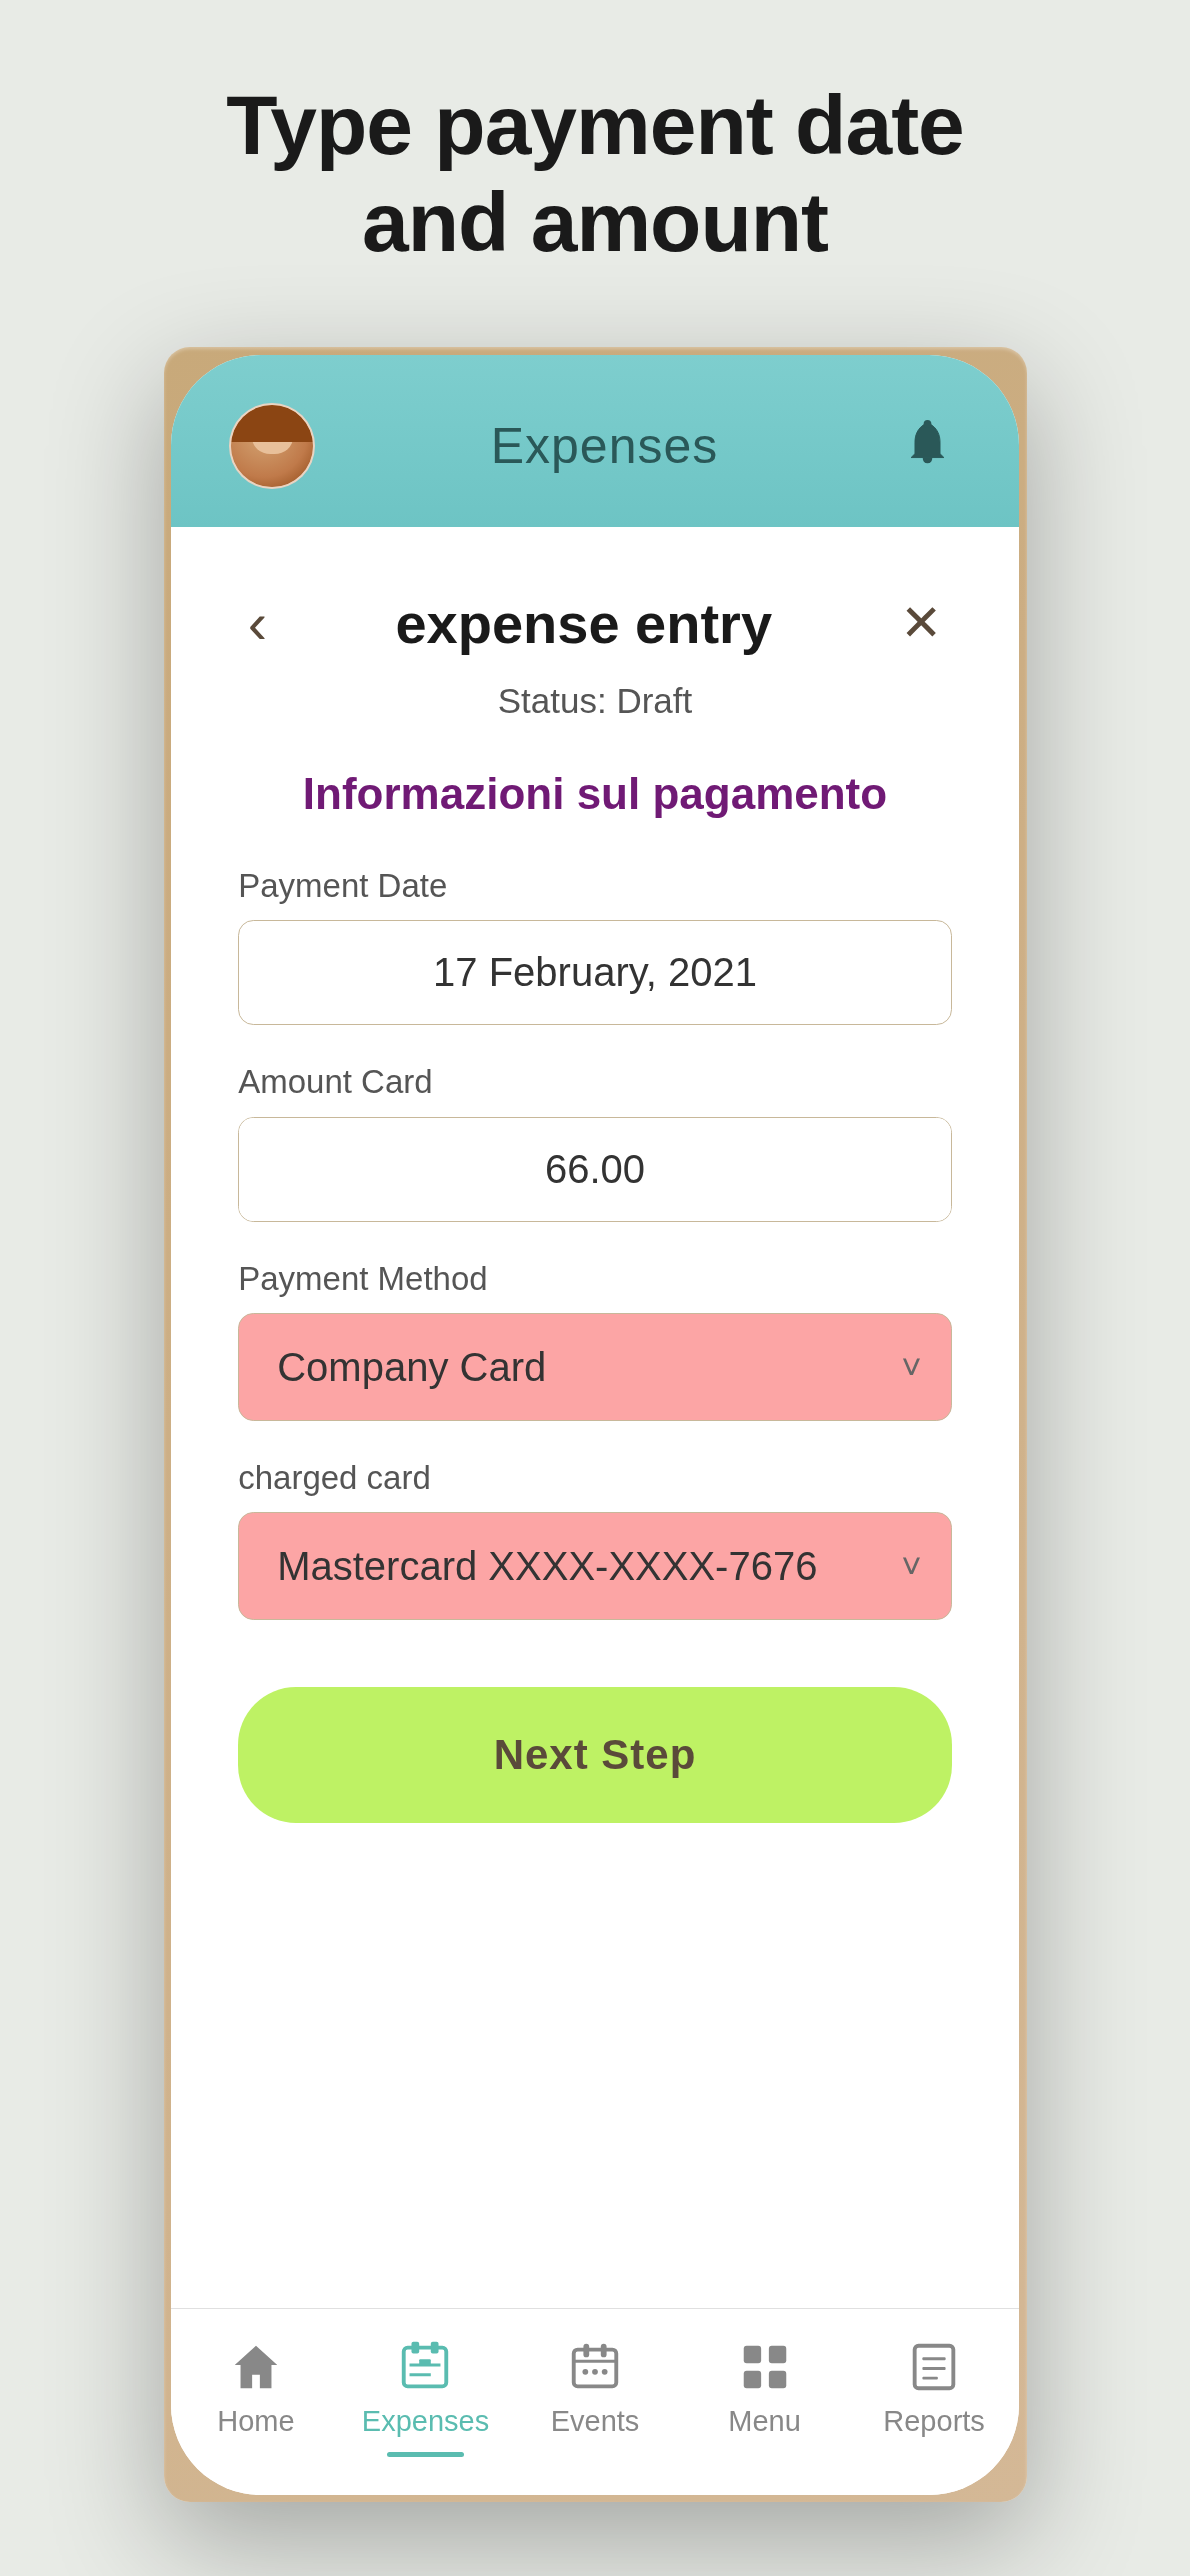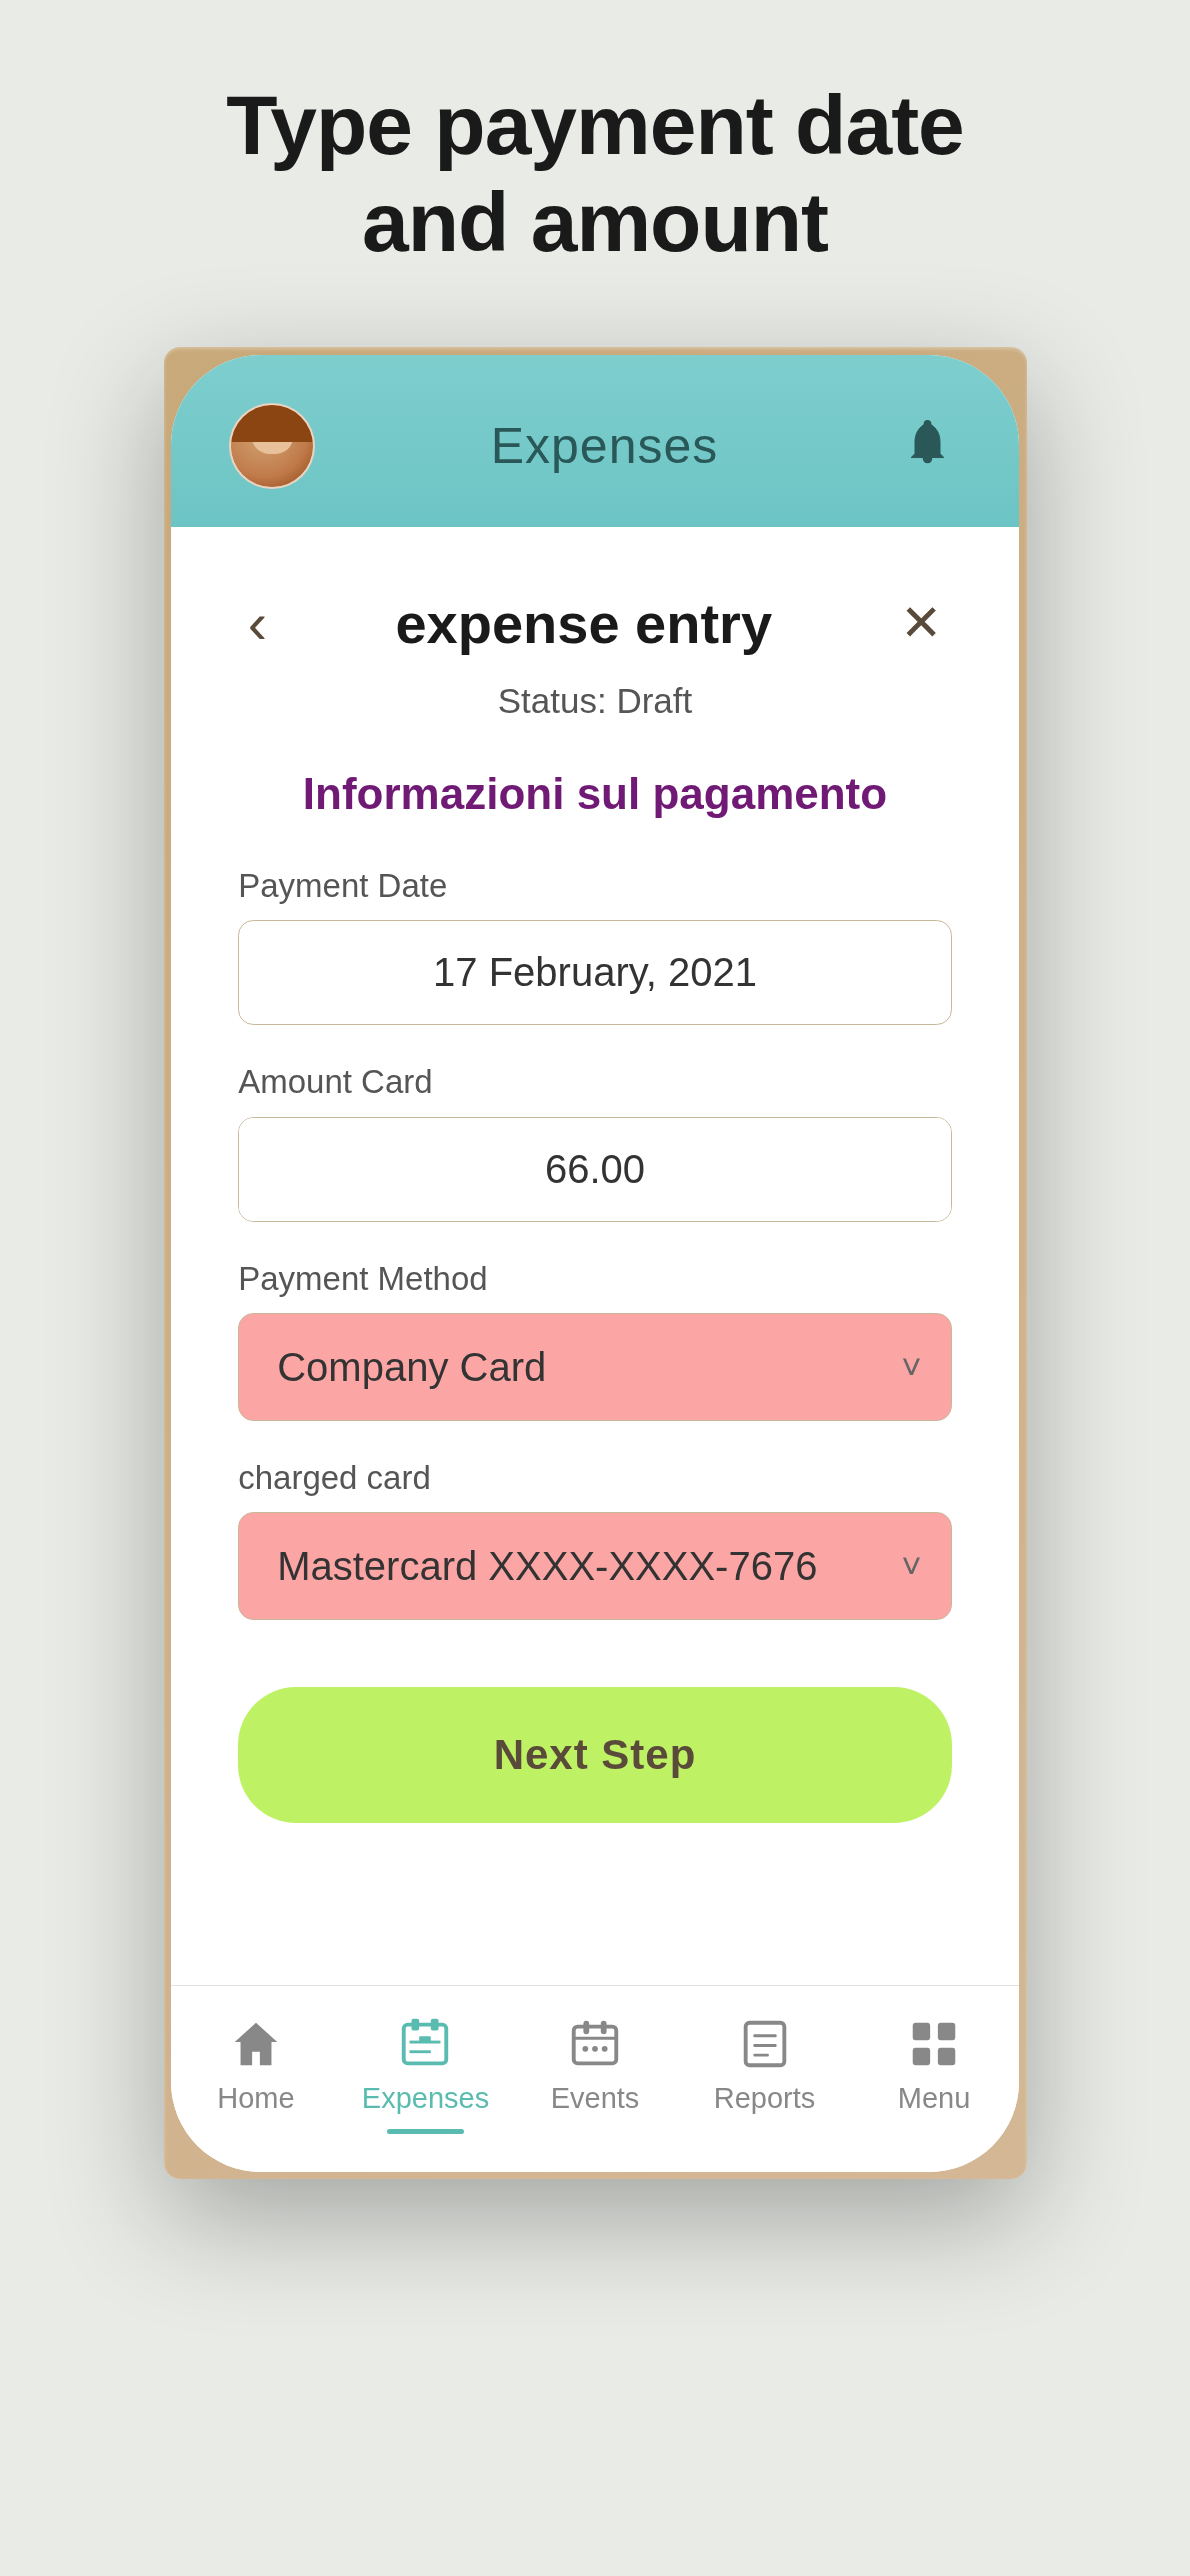--- a/index.html
+++ b/index.html
@@ -22,23 +22,23 @@
       text-align: center;
       margin-top: 77px;
       line-height: 1.15;
       letter-spacing: -1px;
       max-width: 863px;
     }
 
     .phone-wrapper {
       margin-top: 77px;
       width: 863px;
-      height: 1832px;
+      height: 2155px;
       background: linear-gradient(145deg, #c8a97a, #d4b896);
-      border-radius: 16px;
+      border-radius: 26px;
       padding: 7.7px;
       box-shadow: 0 38px 115px rgba(0,0,0,0.3), inset 0 1.9px 3.8px rgba(255,255,255,0.3);
       position: relative;
     }
 
     .phone-inner {
       width: 100%;
       height: 100%;
       background: white;
       border-radius: 90px;
@@ -427,36 +427,36 @@
           <rect x="18" y="6" width="6" height="14" rx="3" fill="#888"></rect>
           <rect x="36" y="6" width="6" height="14" rx="3" fill="#888"></rect>
           <circle cx="20" cy="35" r="3" fill="#888"></circle>
           <circle cx="30" cy="35" r="3" fill="#888"></circle>
           <circle cx="40" cy="35" r="3" fill="#888"></circle>
         </svg>
         <span class="nav-label">Events</span>
       </div>
 
       <div class="nav-item">
+        <svg class="menu-icon-svg" viewBox="0 0 60 60" fill="none">
+          <rect x="8" y="8" width="18" height="18" rx="3" fill="#888"></rect>
+          <rect x="34" y="8" width="18" height="18" rx="3" fill="#888"></rect>
+          <rect x="8" y="34" width="18" height="18" rx="3" fill="#888"></rect>
+          <rect x="34" y="34" width="18" height="18" rx="3" fill="#888"></rect>
+        </svg>
+        <span class="nav-label">Menu</span>
+      </div>
+
+      <div class="nav-item">
         <svg class="reports-icon-svg" viewBox="0 0 60 60" fill="none">
           <rect x="10" y="8" width="40" height="44" rx="4" fill="none" stroke="#888" stroke-width="4"></rect>
           <rect x="18" y="20" width="24" height="3" rx="1" fill="#888"></rect>
           <rect x="18" y="30" width="24" height="3" rx="1" fill="#888"></rect>
           <rect x="18" y="40" width="16" height="3" rx="1" fill="#888"></rect>
         </svg>
         <span class="nav-label">Reports</span>
       </div>
 
-      <div class="nav-item">
-        <svg class="menu-icon-svg" viewBox="0 0 60 60" fill="none">
-          <rect x="8" y="8" width="18" height="18" rx="3" fill="#888"></rect>
-          <rect x="34" y="8" width="18" height="18" rx="3" fill="#888"></rect>
-          <rect x="8" y="34" width="18" height="18" rx="3" fill="#888"></rect>
-          <rect x="34" y="34" width="18" height="18" rx="3" fill="#888"></rect>
-        </svg>
-        <span class="nav-label">Menu</span>
-      </div>
-
     </nav>
 
   </div>
 </div>
 
 
 </body></html>

